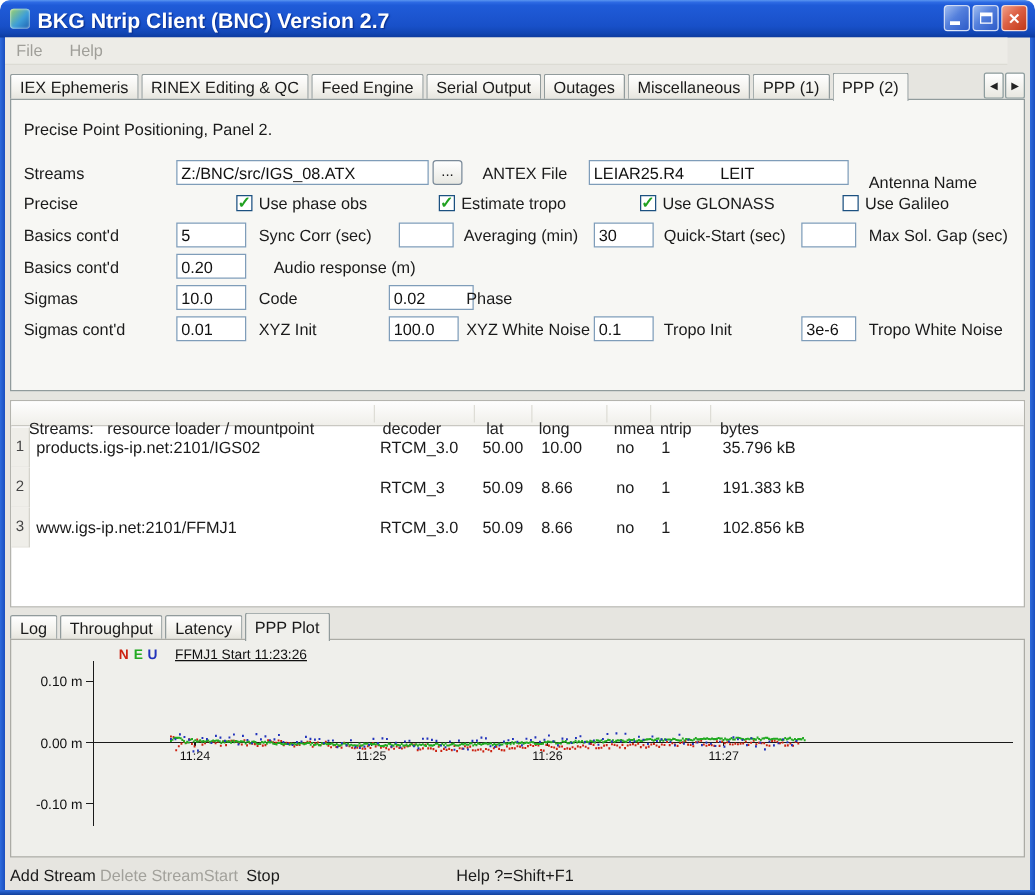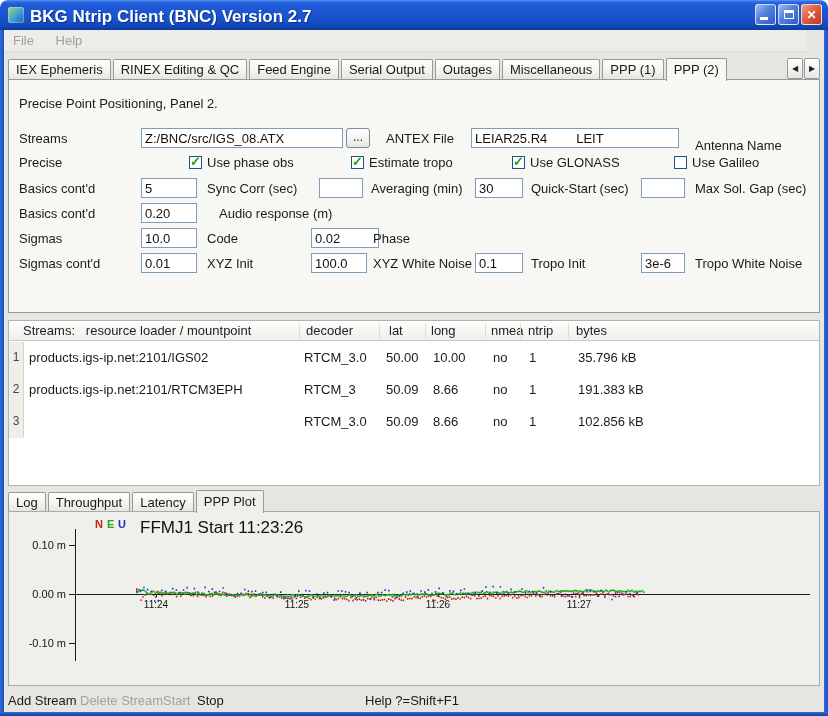--- a/index.html
+++ b/index.html
@@ -50,34 +50,34 @@
     font-family:"Liberation Sans",sans-serif;font-size:13px;padding:0 3px;color:#111;}
   .btn-browse{position:absolute;width:24px;height:20px;border:1px solid #7A8A99;border-radius:3px;
     background:linear-gradient(180deg,#FFFFFF,#E8E8E2);text-align:center;line-height:17px;font-size:12px;cursor:default;}
   .checkbox{position:absolute;width:13px;height:13px;background:#fff;border:1px solid #1C5180;}
   .checkbox.checked::after{content:"\2713";position:absolute;left:0px;top:-3px;font-size:13px;font-weight:bold;color:#21A121;}
 
   
   .streams{position:absolute;left:8px;top:320px;width:812px;height:166px;background:#fff;border:1px solid #B4B4AE;}
   .thead{position:absolute;left:0;top:0;right:0;height:20px;background:linear-gradient(180deg,#FEFEFE,#F0EFEA);
     border-bottom:1px solid #C9C8C2;}
-  .th{position:absolute;top:2px;font-size:13px;color:#222;white-space:pre;text-align:right;}
+  .th{position:absolute;top:14px;font-size:13px;color:#222;white-space:pre;text-align:right;}
   .sep{position:absolute;top:3px;height:14px;width:1px;background:#DEDDD6;}
   .trow{position:absolute;left:0;right:0;height:32px;}
   .rownum{position:absolute;left:0;top:0;width:15px;height:32px;background:#EFEEE9;border-right:1px solid #D4D3CC;
     border-bottom:1px solid #E9E8E2;text-align:center;line-height:30px;font-size:12px;color:#444;}
   .td{position:absolute;line-height:32px;white-space:nowrap;font-size:13px;}
 
   
   .bottom-tabs{left:8px;top:490px;height:22px;}
   .bottom-tabs .tab{height:20px;line-height:19px;}
   .bottom-tabs .tab.selected{height:23px;line-height:22px;background:#EFEFEB;margin-bottom:-1px;}
   .plot-pane{position:absolute;left:8px;top:511px;width:812px;height:175px;background:#EFEFEB;border:1px solid #ABABA5;}
   .legend-letter{position:absolute;top:6px;font-size:11px;font-weight:bold;}
-  .plot-caption{position:absolute;top:6px;font-size:17px;color:#111;}
+  .plot-caption{position:absolute;top:6px;font-size:11px;color:#111;text-decoration:underline;}
   .plot-svg{position:absolute;left:0;top:0;}
   .yl{font-size:11px;fill:#111;font-family:"Liberation Sans",sans-serif;}
   .xl{font-size:10px;fill:#111;font-family:"Liberation Sans",sans-serif;}
 
   
   .toolbar{position:absolute;left:8px;top:690px;right:8px;height:22px;}
   .tb-label{position:absolute;top:3px;font-size:13px;color:#1a1a1a;cursor:default;white-space:nowrap;}
   .tb-label.disabled{color:#A2A19B;}
 </style>
 </head>
@@ -200,30 +200,30 @@
       <span class="td" style="left:20px;">products.igs-ip.net:2101/IGS02</span>
       <span class="td" style="left:295px;">RTCM_3.0</span>
       <span class="td" style="left:377px;">50.00</span>
       <span class="td" style="left:424px;">10.00</span>
       <span class="td" style="left:484px;">no</span>
       <span class="td" style="left:520px;">1</span>
       <span class="td" style="left:569px;">35.796 kB</span>
     </div>
     <div class="trow" style="top:53px;">
       <span class="rownum">2</span>
-      <span class="td" style="left:20px;">products.igs-ip.net:2101/RTCM3EPH</span>
       <span class="td" style="left:295px;">RTCM_3</span>
       <span class="td" style="left:377px;">50.09</span>
       <span class="td" style="left:424px;">8.66</span>
       <span class="td" style="left:484px;">no</span>
       <span class="td" style="left:520px;">1</span>
       <span class="td" style="left:569px;">191.383 kB</span>
     </div>
     <div class="trow" style="top:85px;">
       <span class="rownum">3</span>
+      <span class="td" style="left:20px;">www.igs-ip.net:2101/FFMJ1</span>
       <span class="td" style="left:295px;">RTCM_3.0</span>
       <span class="td" style="left:377px;">50.09</span>
       <span class="td" style="left:424px;">8.66</span>
       <span class="td" style="left:484px;">no</span>
       <span class="td" style="left:520px;">1</span>
       <span class="td" style="left:569px;">102.856 kB</span>
     </div>
   </div>
 
   <div class="tabbar bottom-tabs">

